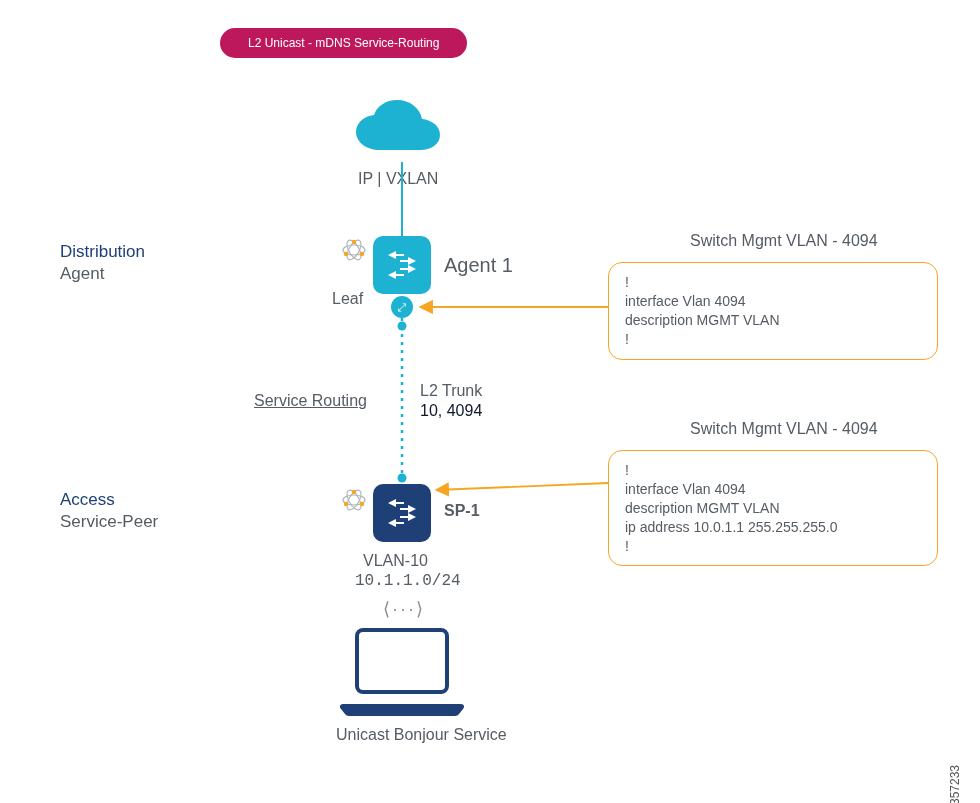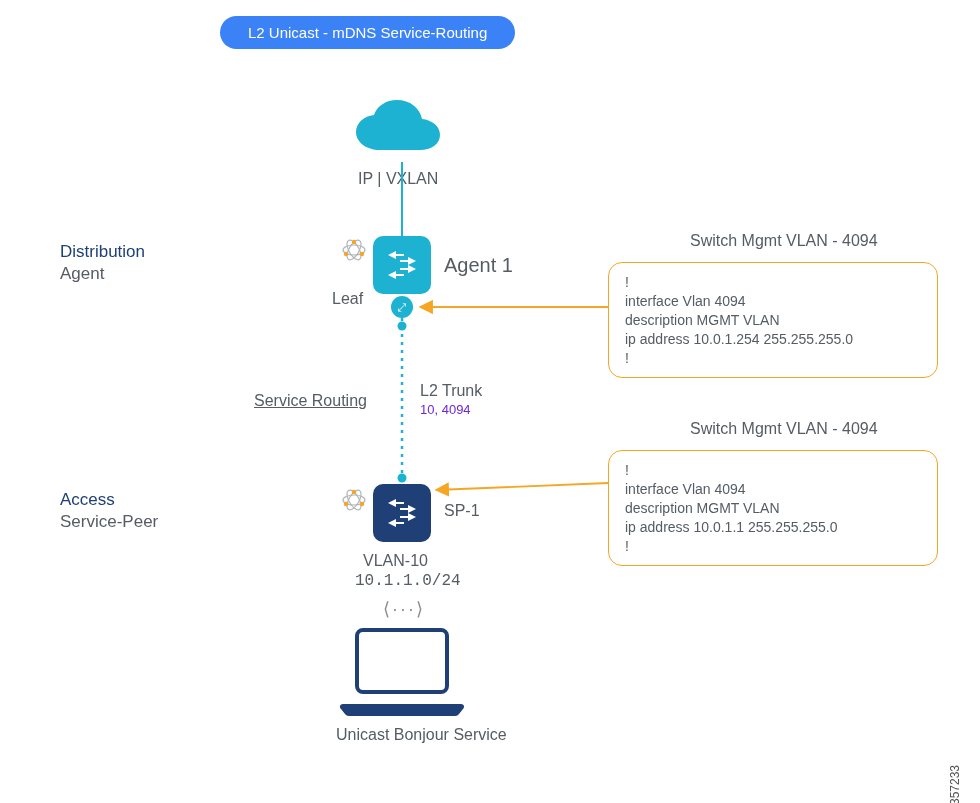--- a/index.html
+++ b/index.html
@@ -15,24 +15,24 @@
   }
   .canvas {
     position: absolute;
     top: 0; left: 0;
     width: 980px;
     height: 803px;
   }
   .title-pill {
     position: absolute;
     left: 220px;
-    top: 16px;
-    background: #3b82f6;
+    top: 28px;
+    background: #be185d;
     color: #fff;
-    font-size: 15px;
+    font-size: 12px;
     padding: 8px 28px;
     border-radius: 18px;
   }
   .cloud {
     position: absolute;
     left: 344px;
     top: 100px;
     width: 120px;
     height: 62px;
   }
@@ -62,21 +62,21 @@
   .atom-icon {
     position: absolute;
     width: 28px;
     height: 28px;
   }
   .atom1 { left: 340px; top: 236px; }
   .atom2 { left: 340px; top: 486px; }
 
   .leaf-label { position: absolute; left: 332px; top: 272px; font-size: 16px; color: #555c63; margin-top: 18px; }
   .agent1-label { position: absolute; left: 444px; top: 254px; font-size: 20px; color: #555c63; }
-  .sp1-label { position: absolute; left: 444px; top: 502px; font-size: 16px; color: #555c63; }
+  .sp1-label { position: absolute; left: 444px; top: 502px; font-size: 16px; color: #555c63; font-weight: bold; }
 
   .small-circle-icon {
     position: absolute;
     width: 22px;
     height: 22px;
     border-radius: 50%;
     background: #1db2d2;
     left: 391px;
     top: 296px;
     display:flex;
@@ -87,21 +87,21 @@
     color:#fff; font-size:11px; line-height:1;
   }
 
   .dist-label1 { position:absolute; left:60px; top:242px; font-size:17px; color:#1e4076; }
   .dist-label2 { position:absolute; left:60px; top:264px; font-size:17px; color:#555c63; }
   .acc-label1  { position:absolute; left:60px; top:490px; font-size:17px; color:#1e4076; }
   .acc-label2  { position:absolute; left:60px; top:512px; font-size:17px; color:#555c63; }
 
   .svc-routing { position:absolute; left:254px; top:392px; font-size:16px; color:#555c63;text-decoration:underline; }
   .l2trunk1    { position:absolute; left:420px; top:382px; font-size:16px; color:#555c63; }
-  .l2trunk2    { position:absolute; left:420px; top:402px; font-size:13px; color:#6d28d9;text-align:right; }
+  .l2trunk2    { position:absolute; left:420px; top:402px; font-size:16px; color:#0f172a;text-align:right; }
 
   .vlan-label1 { position:absolute; left:363px; top:552px; font-size:16px; color:#555c63; }
   .vlan-label2 { position:absolute; left:355px; top:572px; font-size:16px; color:#555c63;font-family:Liberation Mono, monospace; }
 
   .lr-arrows { position:absolute; left:383px; top:598px; font-size:18px; color:#8a8f94; letter-spacing:2px; }
 
   .laptop {
     position:absolute;
     left:335px;
     top:624px;
@@ -239,21 +239,20 @@
       <path d="M8 80 h118 c3 0 4 3 2 5 l-4 5 c-1 1-2 2-4 2 H14 c-2 0-3-1-4-2 l-4-5 c-2-2-1-5 2-5z" fill="#1e4076"></path>
     </svg>
   </div>
   <div class="laptop-label">Unicast Bonjour Service</div>
 
   <div class="callout-heading ch1">Switch Mgmt VLAN - 4094</div>
   <div class="callout co1">
     <div>!</div>
     <div>interface Vlan 4094</div>
     <div> description MGMT VLAN</div>
-    <div> ip address 10.0.1.254 255.255.255.0</div>
     <div>!</div>
   </div>
 
   <div class="callout-heading ch2">Switch Mgmt VLAN - 4094</div>
   <div class="callout co2">
     <div>!</div>
     <div>interface Vlan 4094</div>
     <div> description MGMT VLAN</div>
     <div> ip address 10.0.1.1 255.255.255.0</div>
     <div>!</div>

